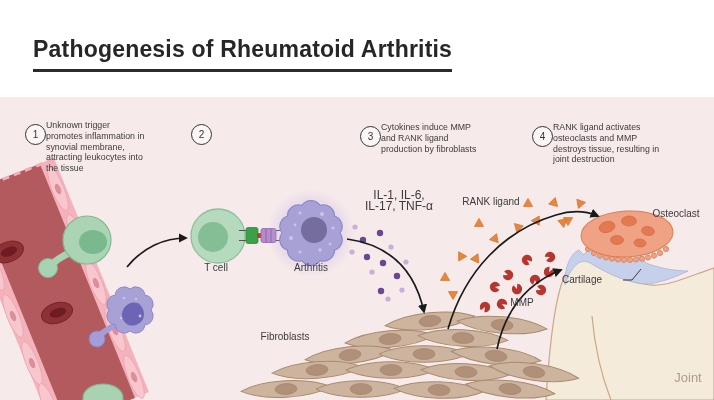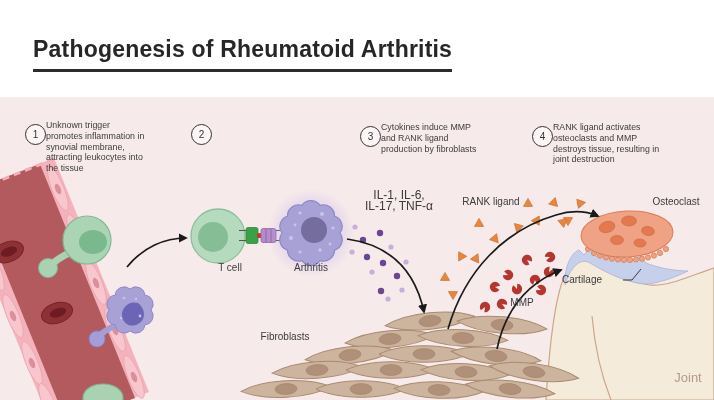--- a/index.html
+++ b/index.html
@@ -258,24 +258,24 @@
 production by fibroblasts</div>
   </div>
   <div class="step" style="left:532px;top:122px;width:170px">
     <div class="step-circle">4</div>
     <div class="step-text" style="width:131px">RANK ligand activates
 osteoclasts and MMP
 destroys tissue, resulting in
 joint destruction</div>
   </div>
 
-  <div class="lbl" style="left:202px;top:263px;width:56px">T cell</div>
+  <div class="lbl" style="left:188px;top:263px;width:56px">T cell</div>
   <div class="lbl" style="left:269px;top:263px;width:84px">Arthritis</div>
   <div class="lbl" style="left:357px;top:190px;width:84px;font-size:12px">IL-1, IL-6,
 IL-17, TNF-α</div>
   <div class="lbl" style="left:449px;top:197px;width:84px">RANK ligand</div>
   <div class="lbl" style="left:500px;top:298px;width:44px">MMP</div>
   <div class="lbl" style="left:243px;top:332px;width:84px">Fibroblasts</div>
-  <div class="lbl" style="left:638px;top:197px;width:76px">Osteoclast</div>
+  <div class="lbl" style="left:638px;top:209px;width:76px">Osteoclast</div>
   <div class="lbl" style="left:554px;top:275px;width:56px">Cartilage</div>
   <div class="lbl lbl-joint" style="left:664px;top:373px;width:48px">Joint</div>
 
 </div>
 
 </body></html>

